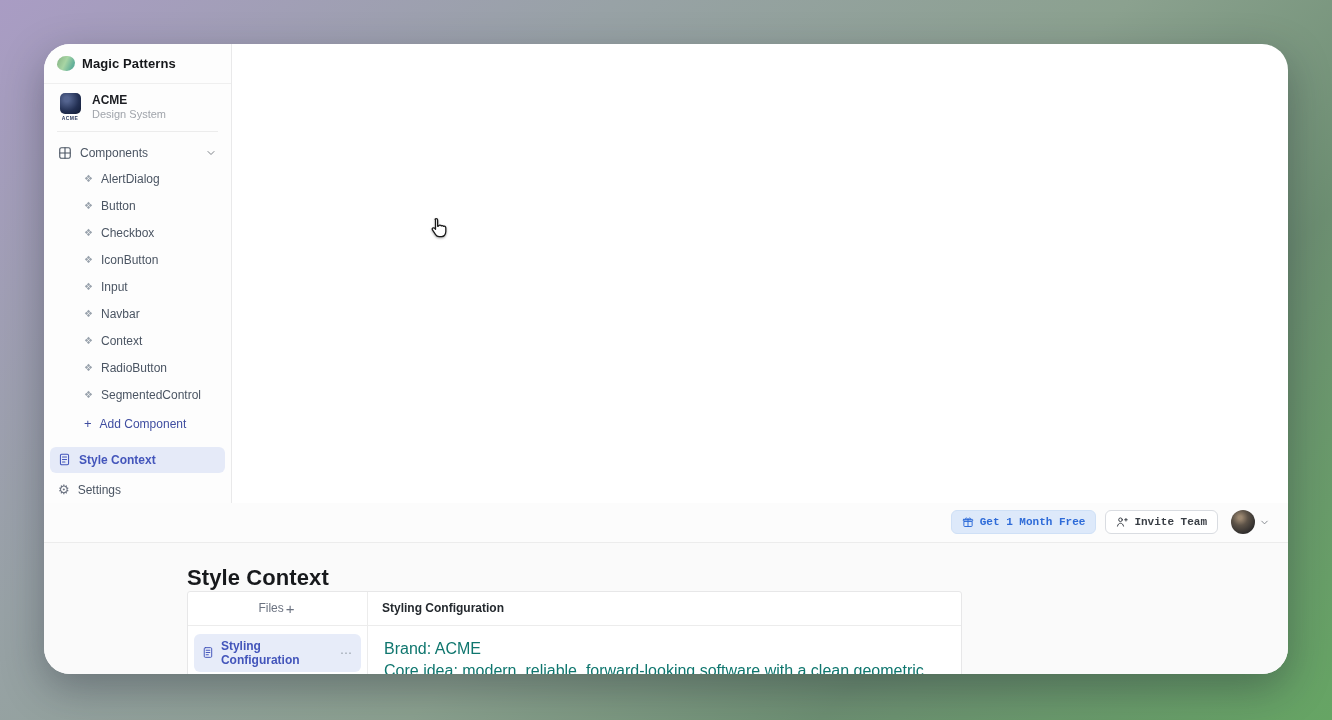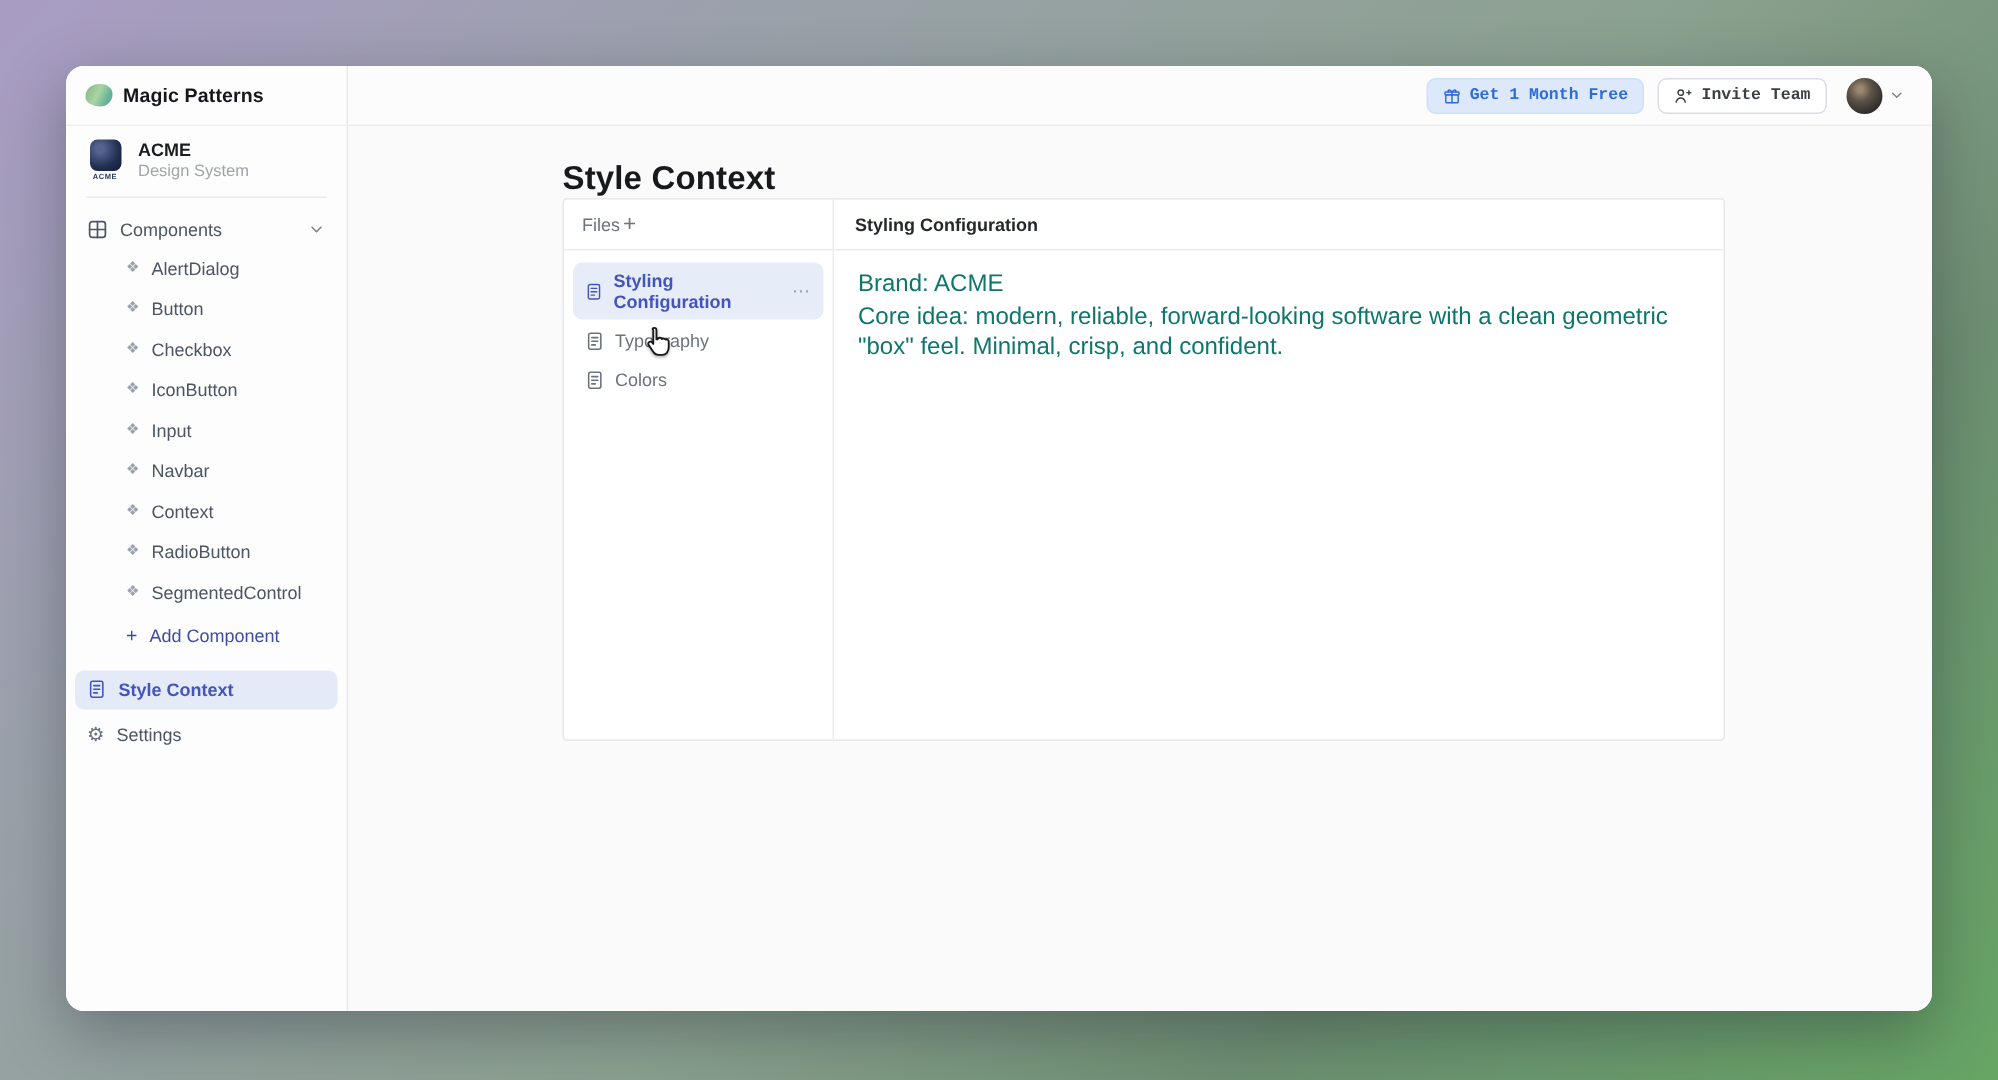--- a/index.html
+++ b/index.html
@@ -10,22 +10,23 @@
   }
   *{box-sizing:border-box;margin:0;padding:0;}
   html,body{width:1332px;height:720px;overflow:hidden;}
   body{
     font-family:"Liberation Sans", sans-serif;
     background:linear-gradient(135deg,#a99cc4 0%,#98a2a6 30%,#8ba18f 55%,#6d8f72 75%,#66a564 100%);
     position:relative;
   }
   .window{
     position:absolute;left:44px;top:44px;width:1244px;height:630px;
-    background:#fff;border-radius:12px;overflow:hidden;display:flex;
+    background:#fff;border-radius:26px;overflow:hidden;display:flex;
     box-shadow:0 14px 42px rgba(25,28,45,.35);
+    flex-direction:column;
   }
   
   .sidebar{width:188px;min-width:188px;background:#fdfdfd;border-right:1px solid var(--border);display:flex;flex-direction:column;}
   .logo-row{height:40px;display:flex;align-items:center;gap:7px;padding:0 13px;border-bottom:1px solid #efefef;cursor:pointer;}
   .logo-mark{width:18px;height:15px;border-radius:55% 45% 50% 60%/60% 50% 60% 45%;
     background:linear-gradient(115deg,#8bb989 10%,#a8d5a4 45%,#63b099 80%);}
   .logo-text{font-size:13px;font-weight:700;color:#15171a;letter-spacing:.1px;}
   .workspace{display:flex;align-items:flex-start;gap:9px;padding:9px 13px 7px;cursor:pointer;}
   .ws-logo{display:flex;flex-direction:column;align-items:center;width:26px;}
   .ws-cube{width:21px;height:21px;border-radius:5px;background:
@@ -57,21 +58,21 @@
   .invite{background:#fff;border:1px solid #d9dce1;color:#3a3f46;font-weight:600;}
   .avatar-group{display:flex;align-items:center;gap:4px;margin-left:4px;cursor:pointer;}
   .avatar{width:24px;height:24px;border-radius:50%;
     background:radial-gradient(circle at 38% 32%,#9c8871 8%,#5d5348 35%,#2e2c2c 75%);}
   .chev{color:#7a7f86;}
   .content{position:relative;flex:1;padding:22px 0 0 143px;}
   .page-title{font-size:22px;font-weight:700;color:var(--text-main);letter-spacing:.1px;}
   .page-subtitle{font-size:12px;color:var(--text-faint);margin-top:7px;margin-bottom:15px;}
   .panel{width:775px;height:362px;background:#fff;border:1px solid #e7e7e8;border-radius:3px;display:flex;overflow:hidden;}
   .files-col{width:180px;min-width:180px;border-right:1px solid #ececec;display:flex;flex-direction:column;}
-  .files-header{height:34px;min-height:34px;display:flex;align-items:center;justify-content:flex-start;
+  .files-header{height:34px;min-height:34px;display:flex;align-items:center;justify-content:center;
     padding:0 12px;border-bottom:1px solid #ececec;font-size:12px;color:#6b7280;}
   .plus-btn{background:none;border:none;font-size:15px;color:#6b7280;cursor:pointer;font-family:inherit;line-height:1;padding:2px;}
   .files-list{padding:8px 6px;display:flex;flex-direction:column;gap:2px;}
   .file-item{display:flex;align-items:center;gap:7px;padding:5px 8px;border-radius:6px;font-size:12px;color:#6b7280;cursor:pointer;}
   .file-item.selected{background:#e7ecf9;color:var(--accent);font-weight:600;}
   .file-item .ellipsis{margin-left:auto;color:#9aa3ad;font-size:12px;letter-spacing:1px;display:none;font-weight:400;}
   .file-item.selected .ellipsis{display:inline;}
   .doc-col{flex:1;display:flex;flex-direction:column;}
   .doc-header{height:34px;min-height:34px;display:flex;align-items:center;padding:0 14px;
     border-bottom:1px solid #ececec;font-size:12px;font-weight:600;color:#24292e;}

